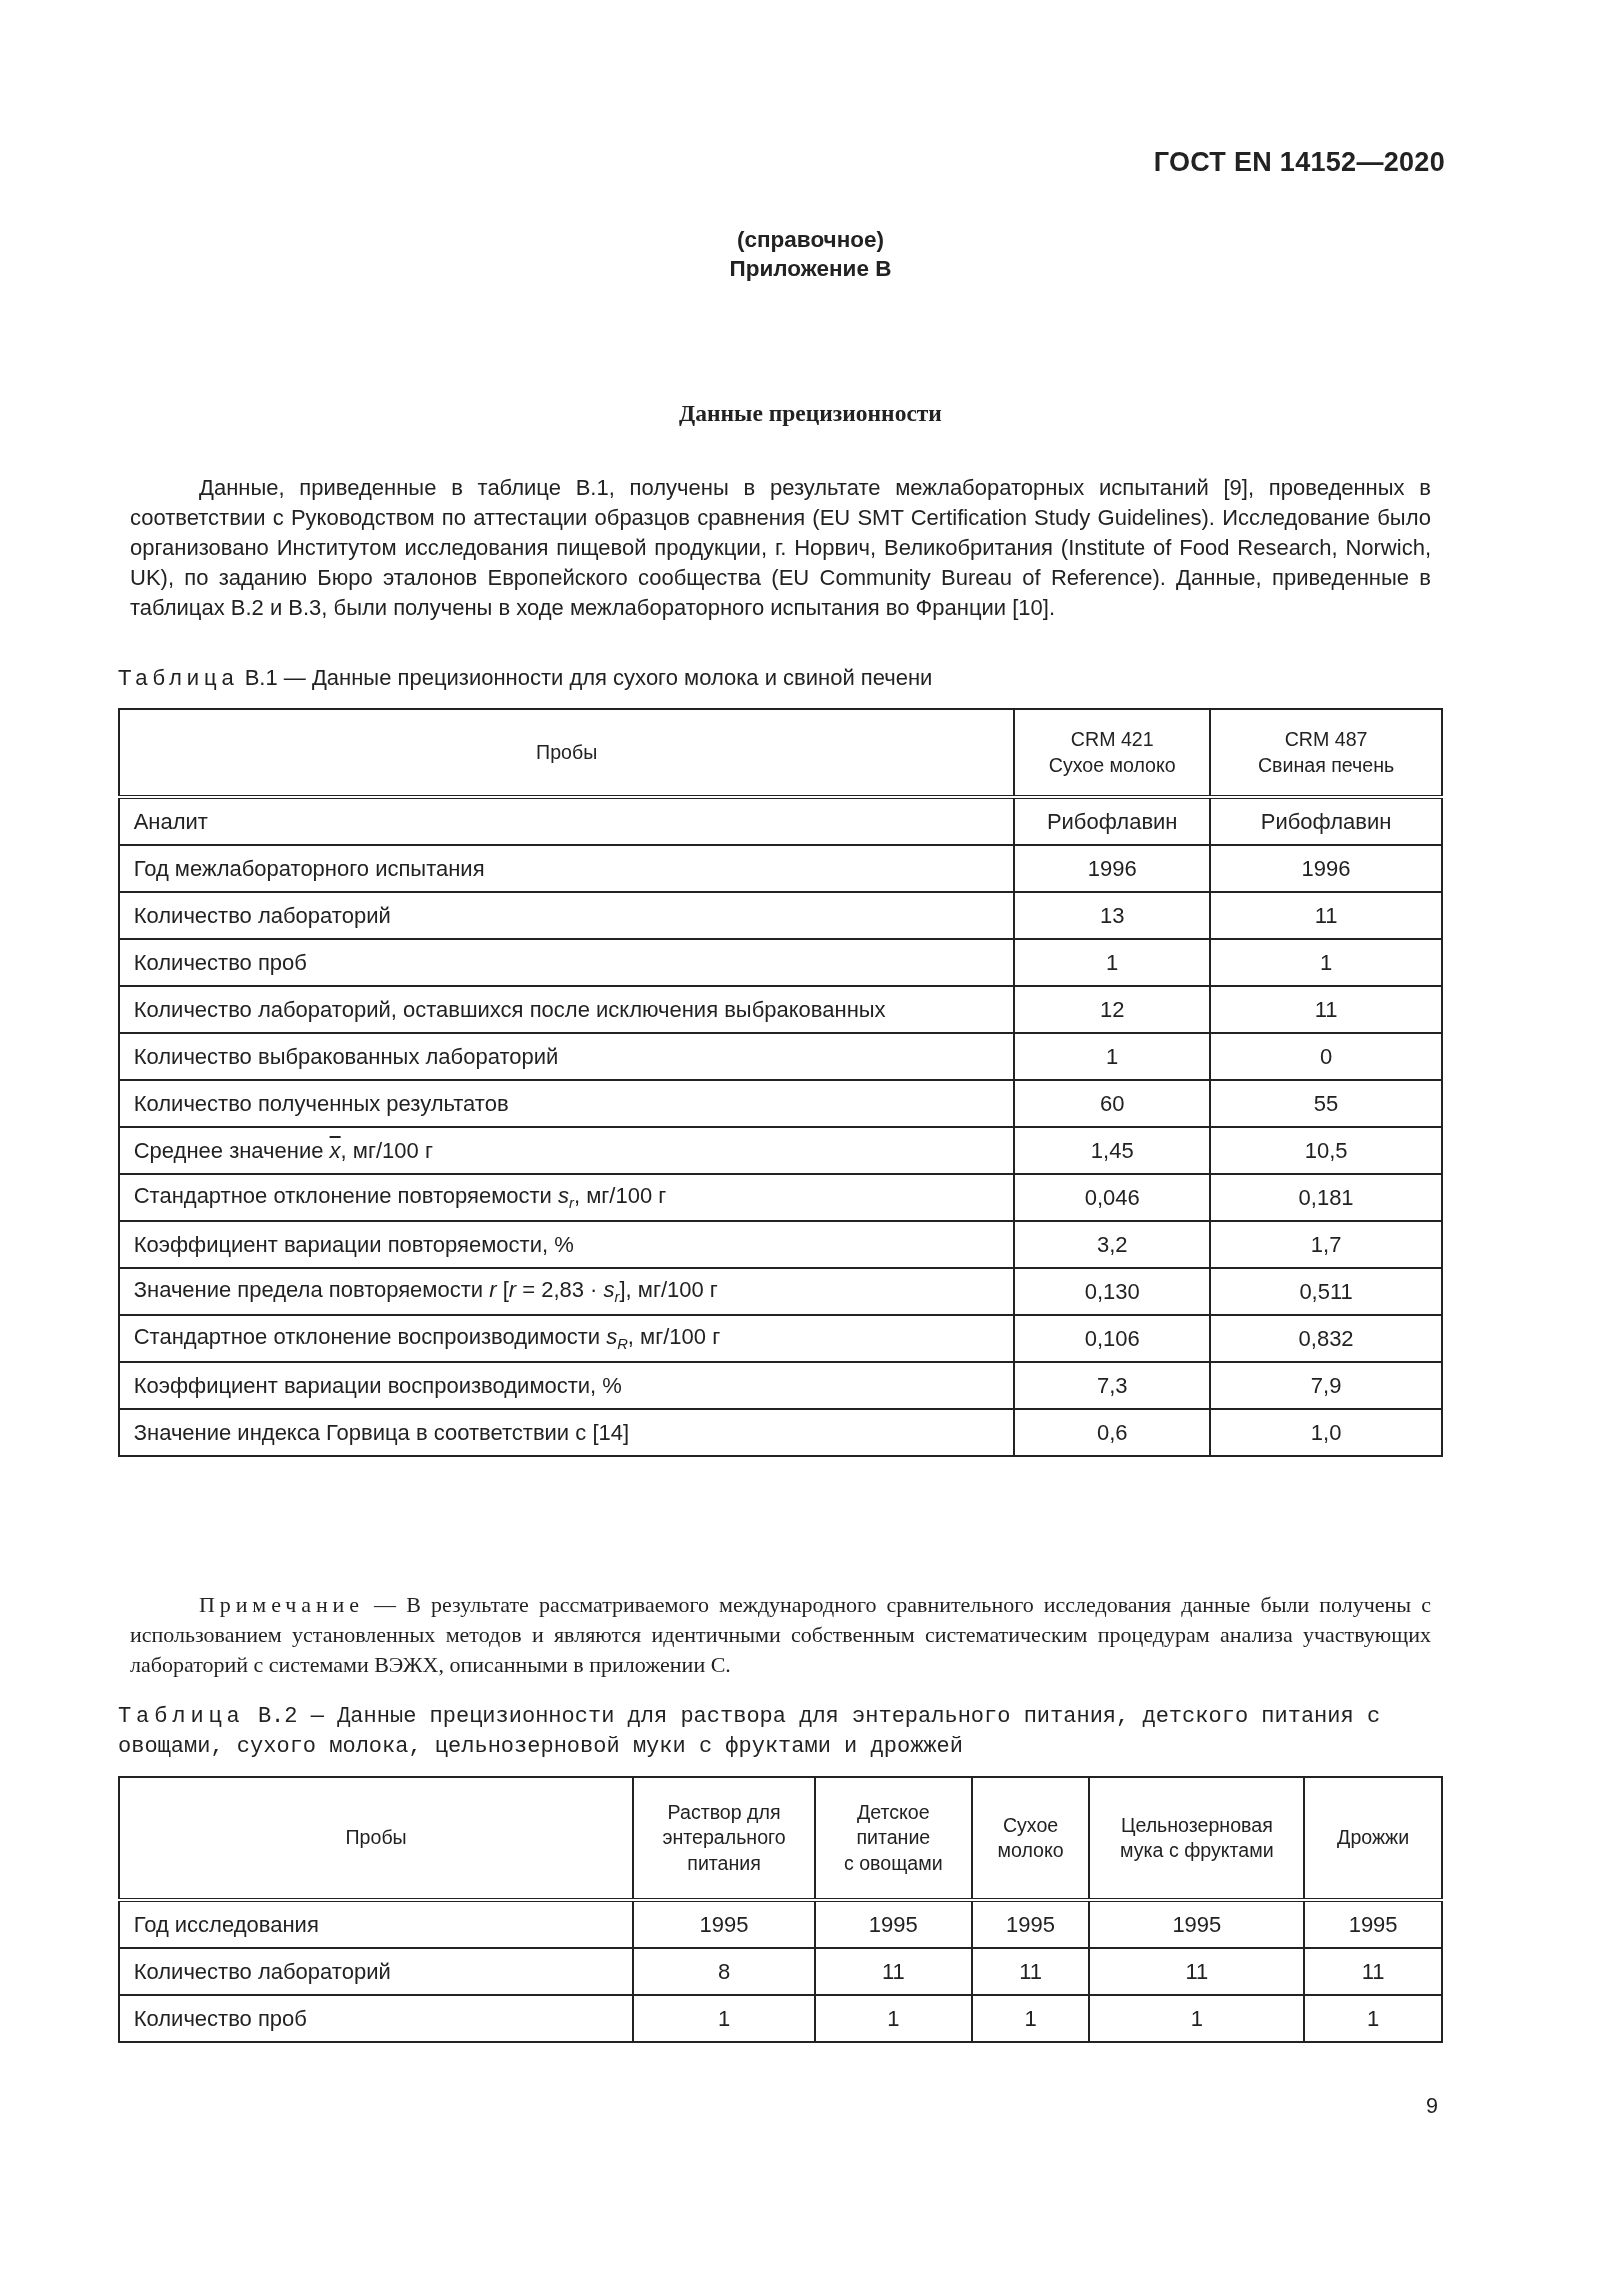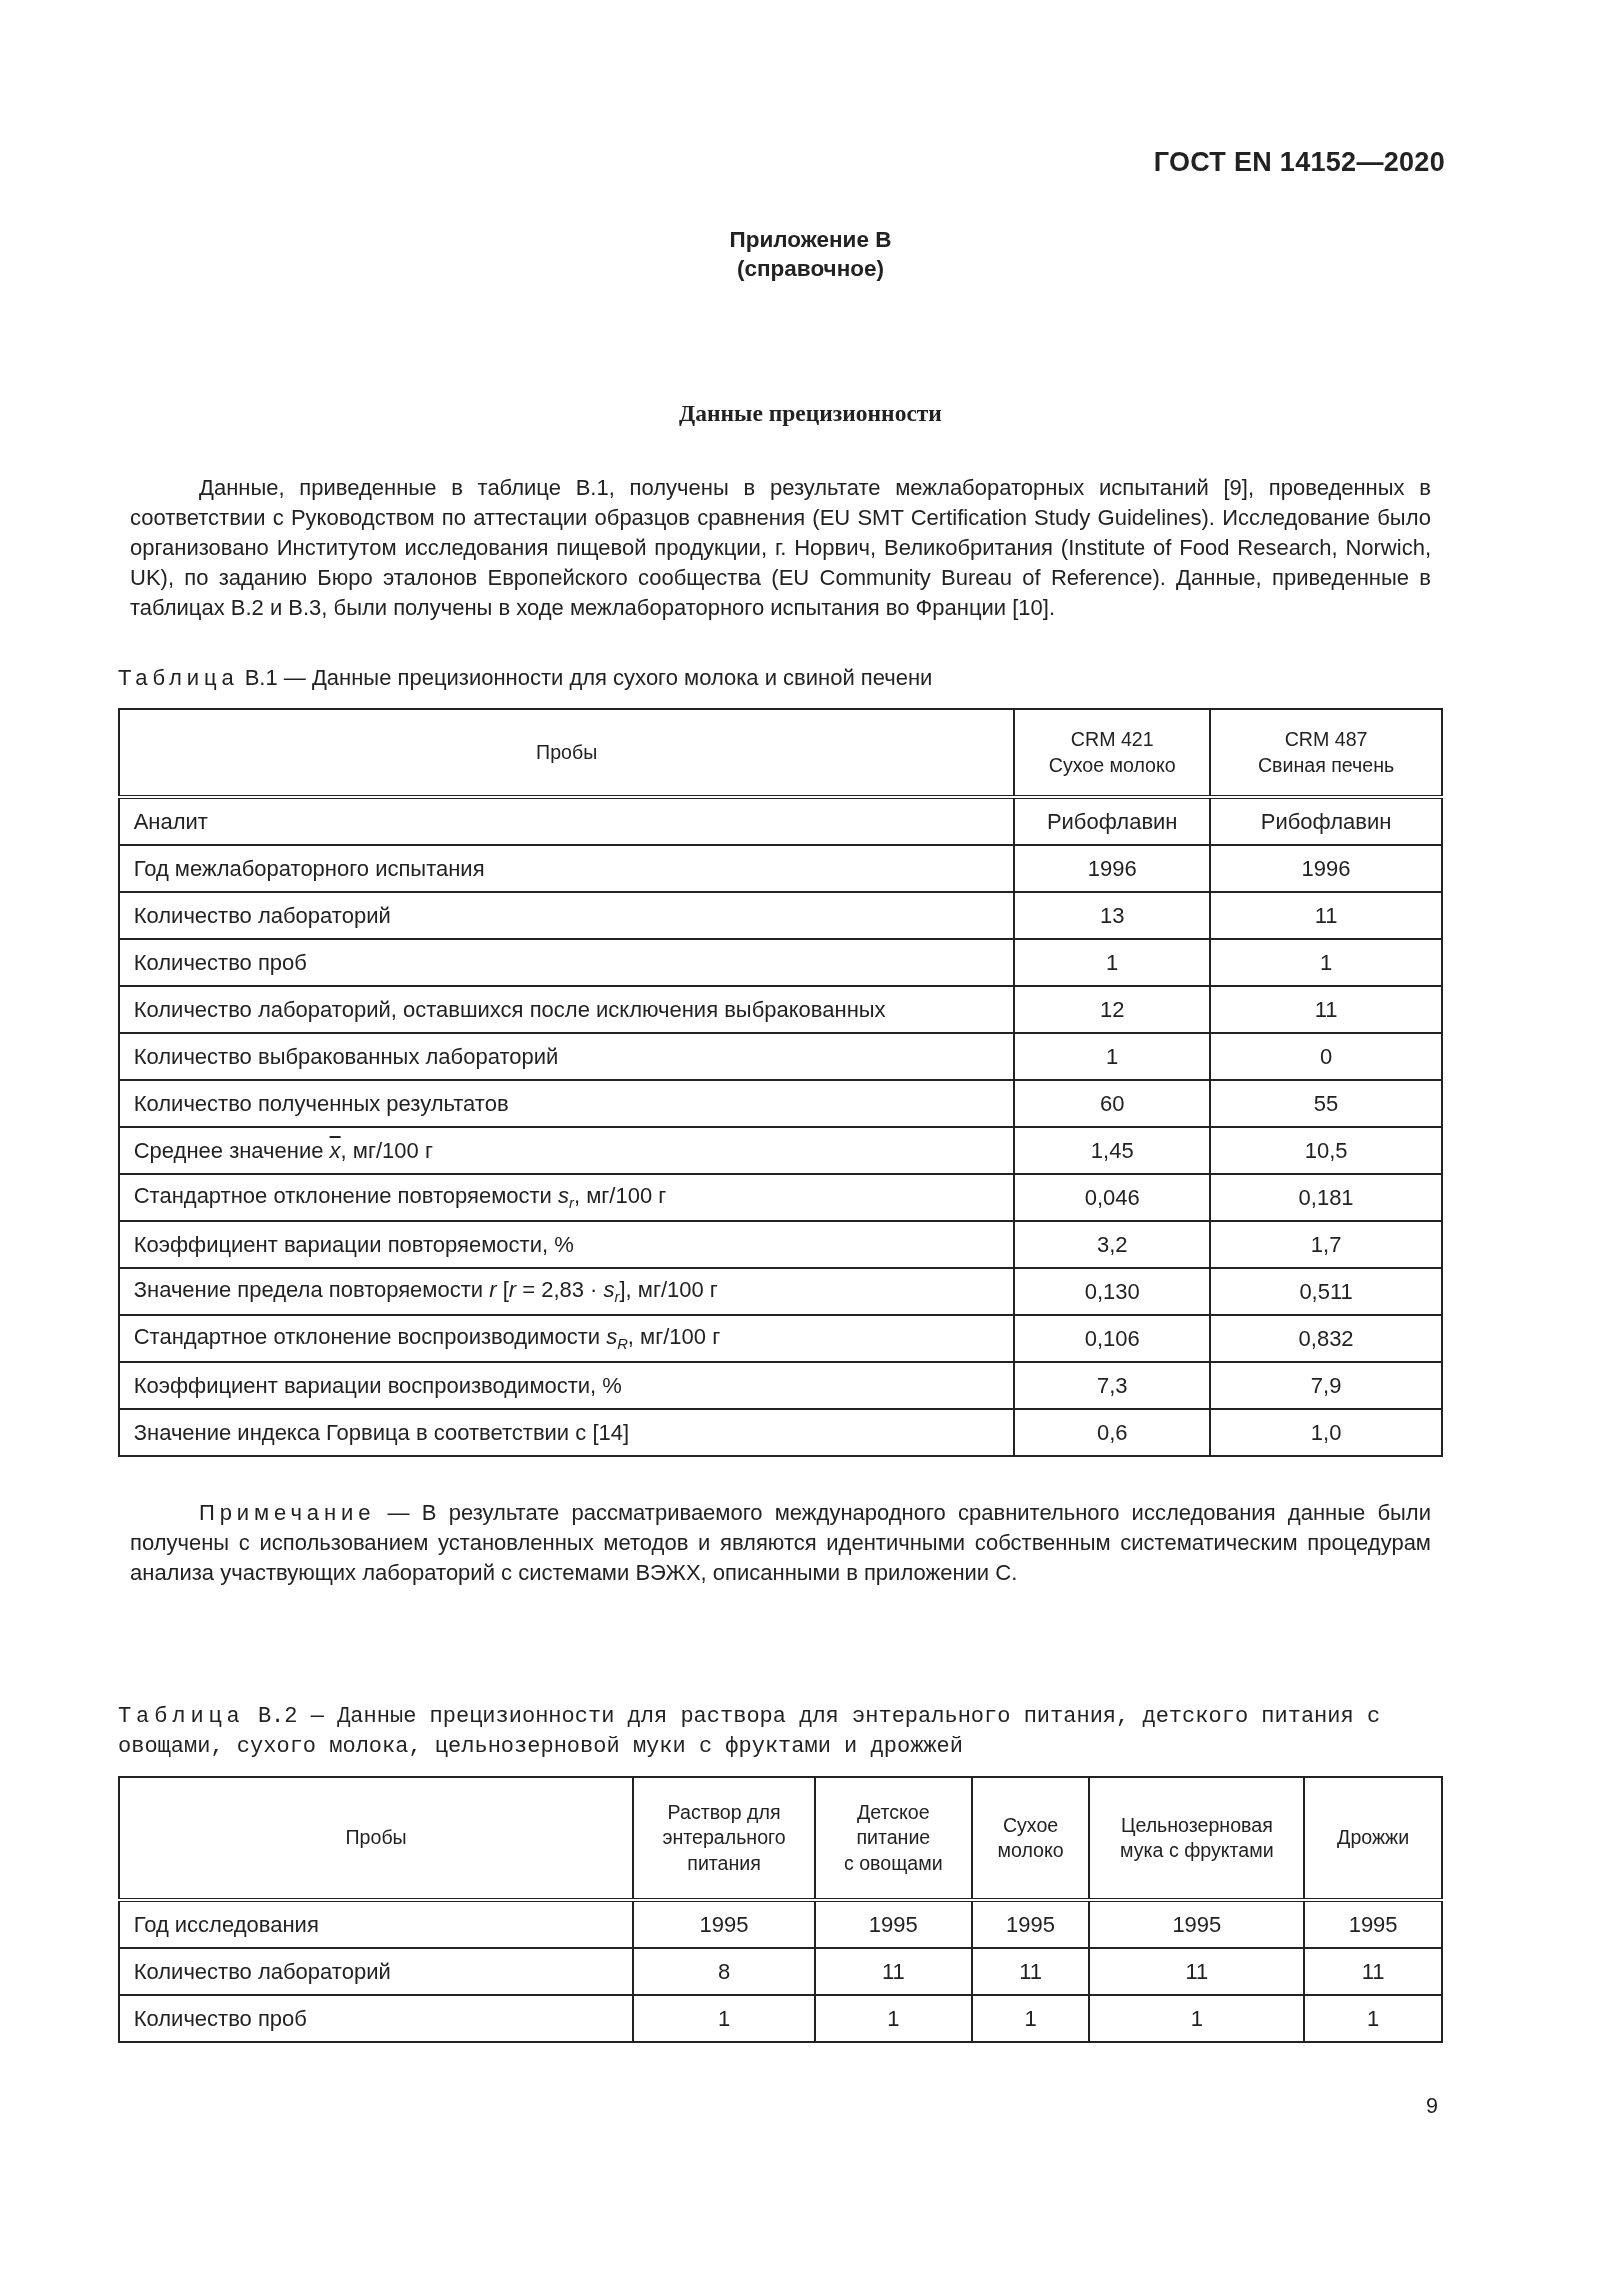--- a/index.html
+++ b/index.html
@@ -41,21 +41,21 @@
   table.gost td.num { text-align: center; margin-left: 27px; }
   table.gost { border: 2.9px solid #222222; }
   table.gost tr.head-row th { border-bottom: 4.9px double #222222; }
   #table1 { top: 708px; }
   #table1 th, #table1 td { height: 45px; }
   #table1 tr.head-row th { height: 85px; }
   #table1 tr.tall td { height: 73px; line-height: 28px; }
   #table1 col.c1 { width: 897px; }
   #table1 col.c2 { width: 196px; }
   #table1 col.c3 { width: 232px; }
-  .note { top: 1486px; }
+  .note { top: 1578px; font-family: Liberation Serif, serif; }
   .note p { text-indent: 69px; }
   #table2 { top: 1776px; }
   #table2 tr.head-row th { height: 120px; padding: 0 7.8px; }
   #table2 td { height: 45px; }
   #table2 col.k1 { width: 516px; }
   #table2 col.k2 { width: 182px; }
   #table2 col.k3 { width: 157px; }
   #table2 col.k4 { width: 118px; }
   #table2 col.k5 { width: 215px; }
   #table2 col.k6 { width: 138px; }
@@ -65,22 +65,22 @@
   .overbar { text-decoration: overline; font-style: italic; }
   i { font-style: italic; }
   sub { font-size: 14.7px; }
 </style>
 </head>
 <body>
 
 <div class="page-header">ГОСТ EN 14152—2020</div>
 
 <div class="annex">
+  <div>(справочное)</div>
   <div>Приложение В</div>
-  <div>(справочное)</div>
 </div>
 
 <div class="section-title">Данные прецизионности</div>
 
 <div class="body-text intro">
   <p>Данные, приведенные в таблице В.1, получены в результате межлабораторных испытаний [9], проведенных в соответствии с Руководством по аттестации образцов сравнения (EU SMT Certification Study Guidelines). Исследование было организовано Институтом исследования пищевой продукции, г. Норвич, Великобритания (Institute of Food Research, Norwich, UK), по заданию Бюро эталонов Европейского сообщества (EU Community Bureau of Reference). Данные, приведенные в таблицах В.2 и В.3, были получены в ходе межлабораторного испытания во Франции [10].</p>
 </div>
 
 <div class="caption" style="top:663px;">
   <span class="spaced">Таблица</span>

